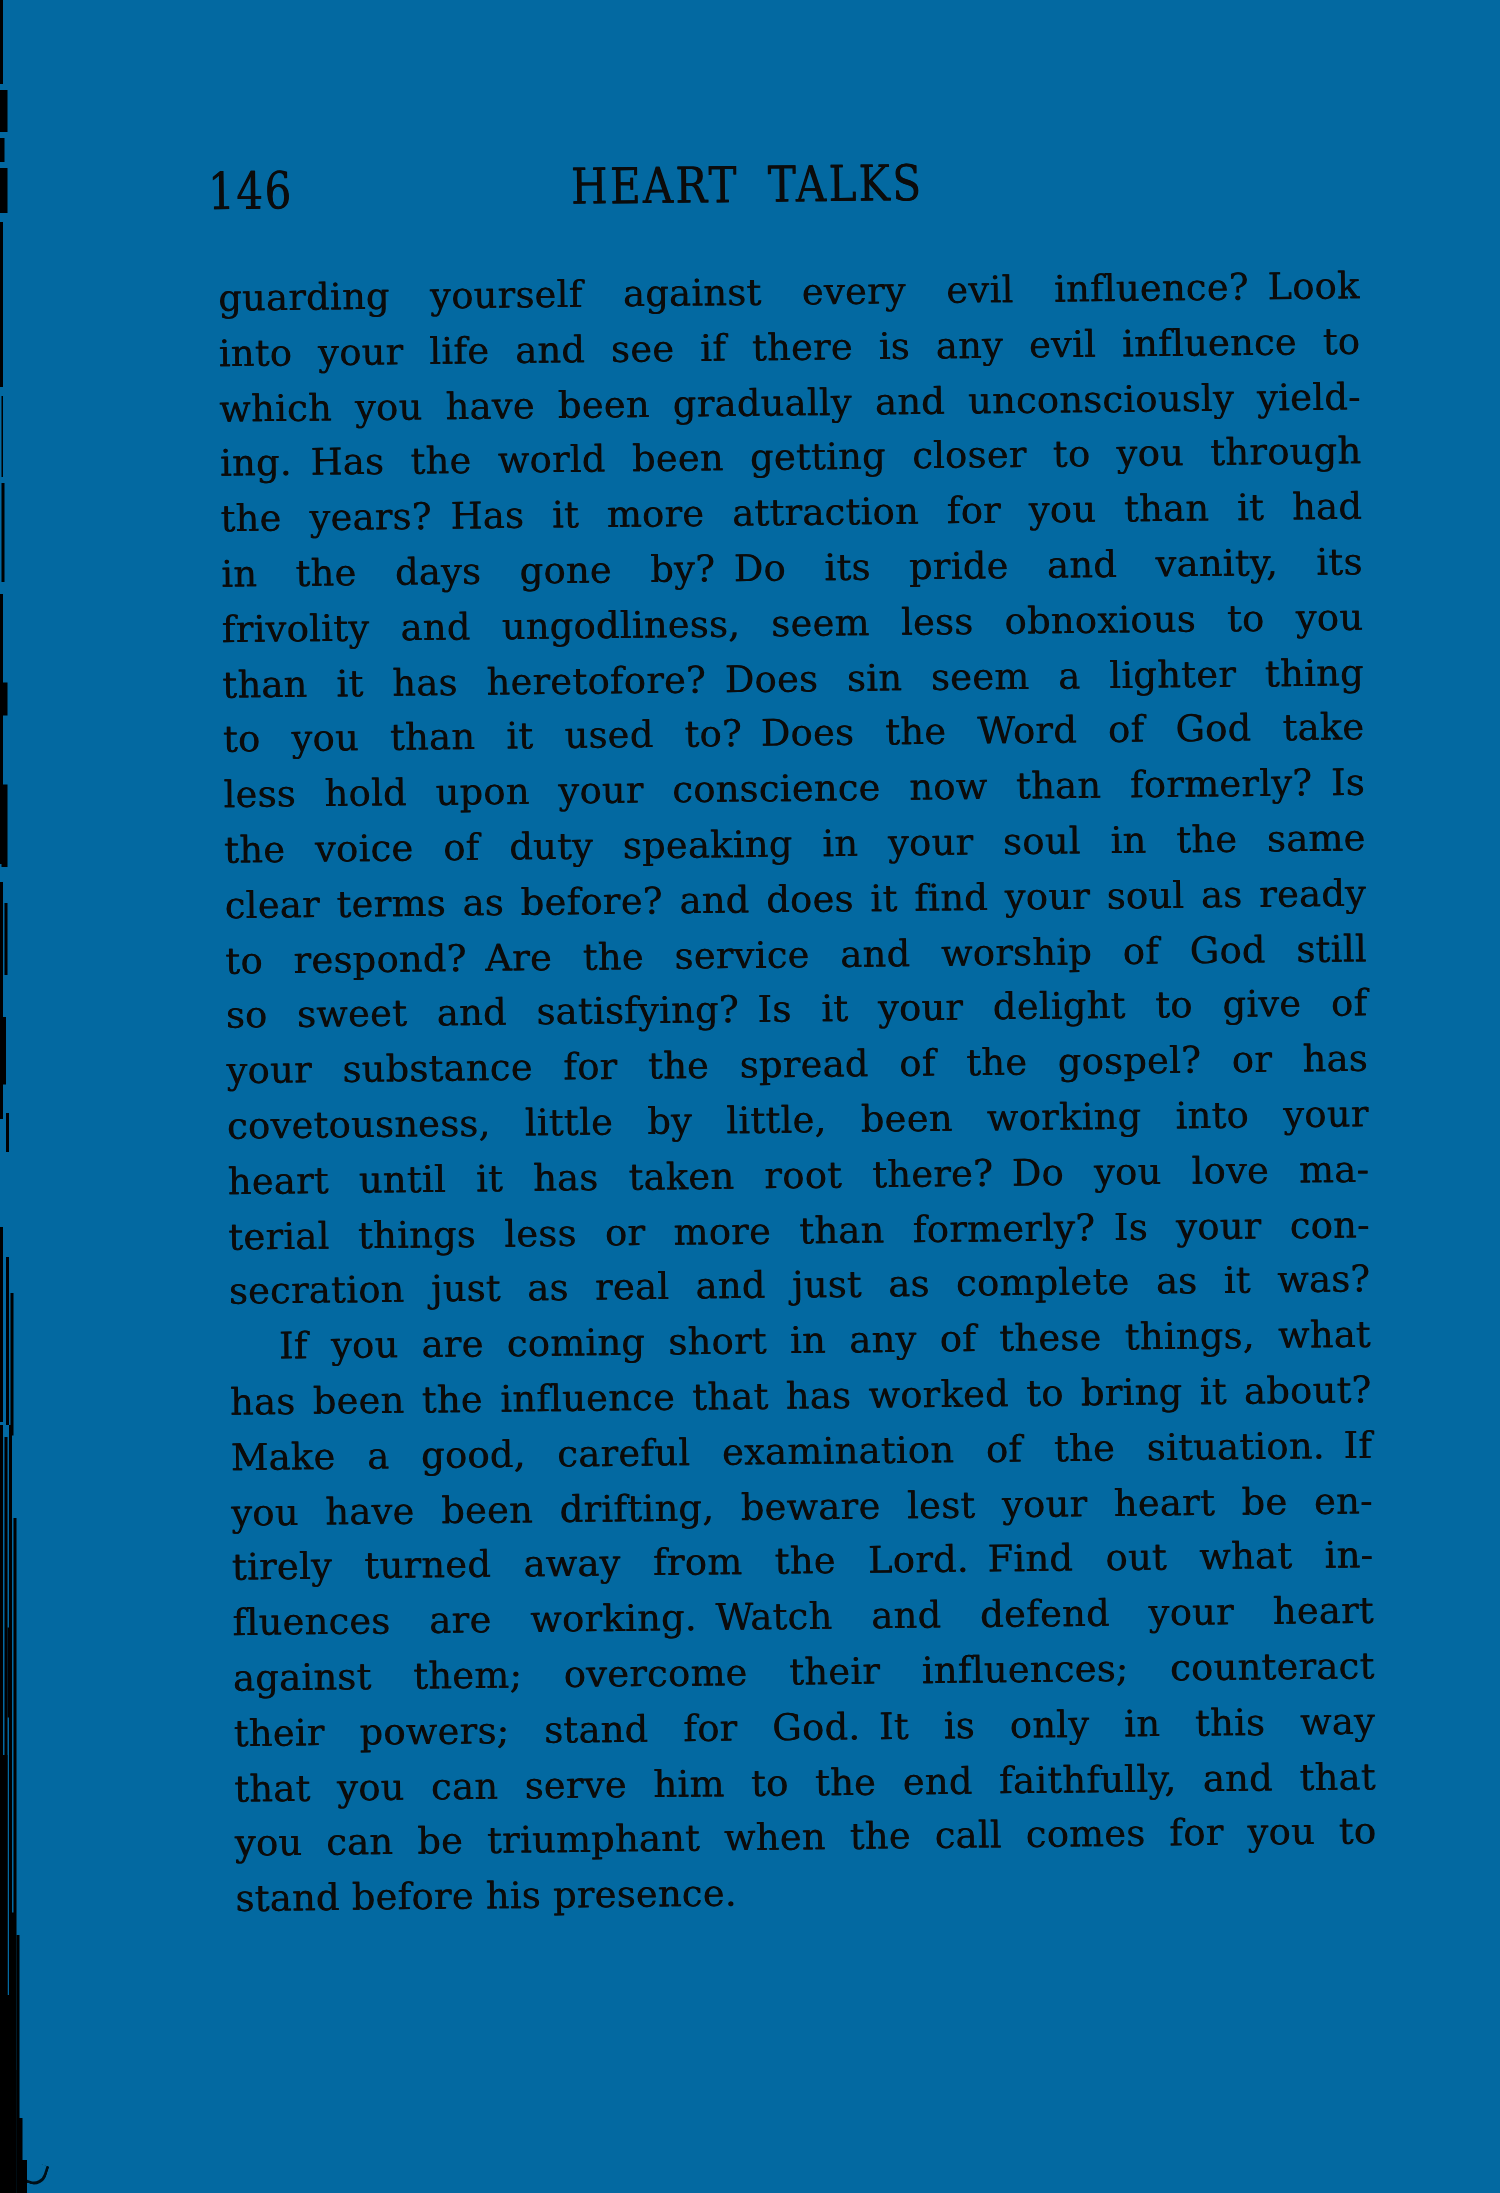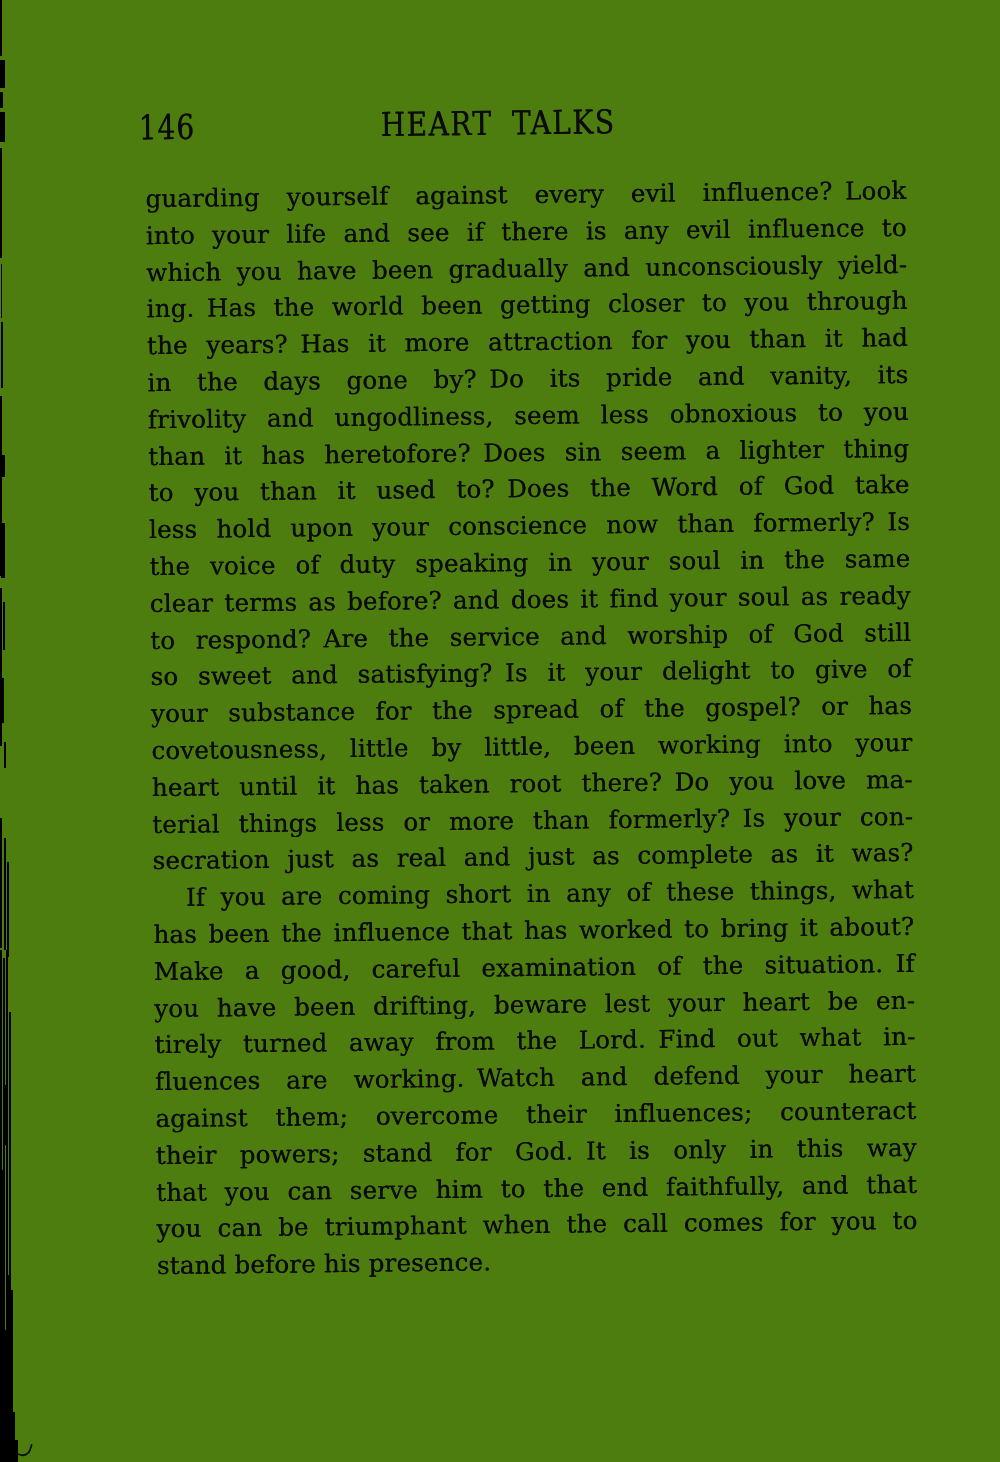--- a/index.html
+++ b/index.html
@@ -5,21 +5,21 @@
   html, body {
     margin: 0;
     padding: 0;
     background: #ffffff;
     font-family: "DejaVu Serif", "Liberation Serif", serif;
   }
   .page {
     position: relative;
     width: 1000px;
     height: 1462px;
-    background: #4d7c0f;
+    background: #0369a1;
     overflow: hidden;
     color: #0b0b0b;
   }
   
   .content {
     position: absolute;
     left: 151px;
     top: 0;
     width: 761px;
     height: 1462px;

